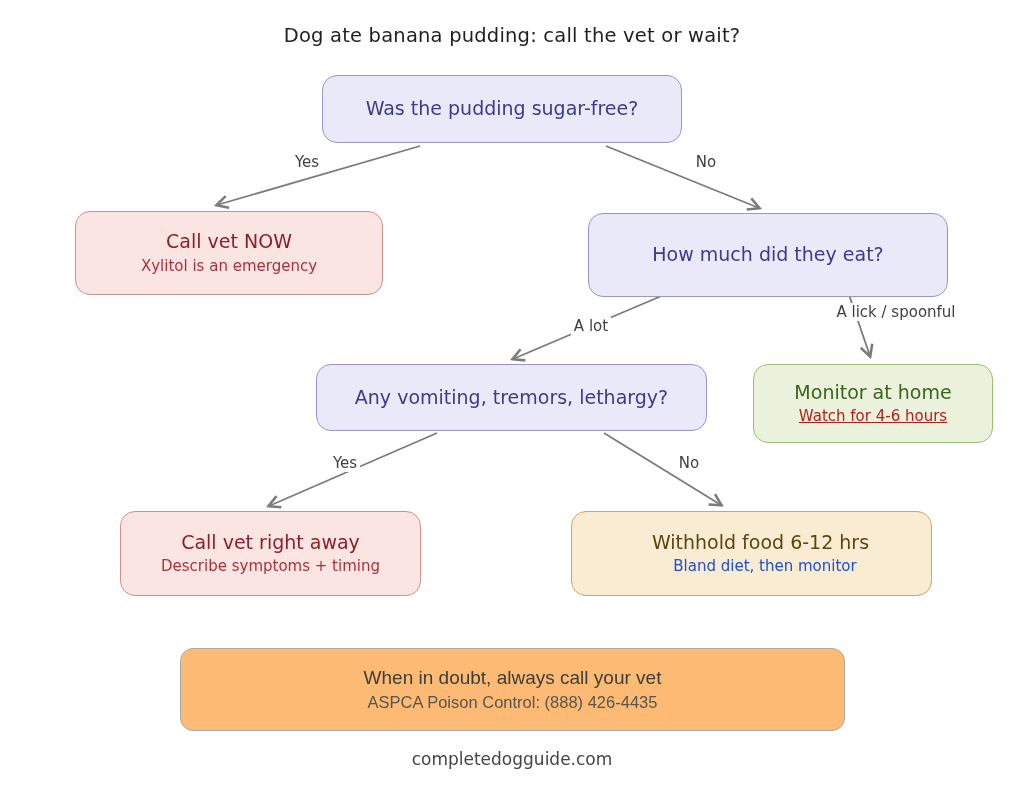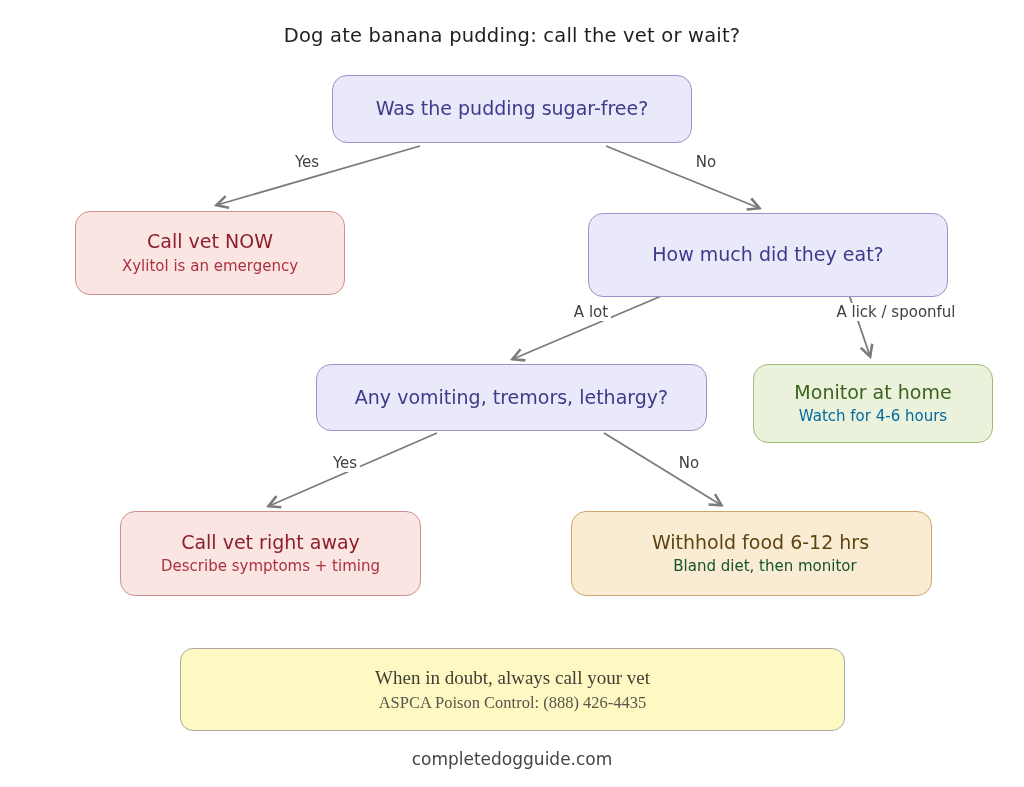--- a/index.html
+++ b/index.html
@@ -24,44 +24,44 @@
   }
   .node .t1{font-size:19px;white-space:nowrap;}
   .node .t2{font-size:15px;white-space:nowrap;}
   .q{background:#e9e9f9;border:1.5px solid #9b94c9;color:#3e3a8c;}
   .q .t1{font-size:19px;}
   .danger{background:#fbe5e2;border:1.5px solid #cf8f8d;}
   .danger .t1{color:#8c1f2b;}
   .danger .t2{color:#ab3140;}
   .ok{background:#eaf2db;border:1.5px solid #9cbe76;}
   .ok .t1{color:#3c641e;}
-  .ok .t2{color:#0369a1;}
+  .ok .t2{color:#b91c1c;text-decoration:underline;}
   .warn{background:#faecd2;border:1.5px solid #cda56d;padding-left:18px;}
   .warn .t1{color:#5e4313;}
-  .warn .t2{color:#14532d;margin-left:9px;}
+  .warn .t2{color:#1d4ed8;margin-left:9px;}
   .note{
-    background:#fef9c3;border:1.5px solid #aaaaa2;border-radius:13px;
-    font-family:Liberation Serif, serif;
+    background:#fdba74;border:1.5px solid #aaaaa2;border-radius:13px;
+    font-family:Liberation Sans, sans-serif;
     text-align:right;
   }
   .note .t1{color:#3e3e38;font-size:19px;}
   .note .t2{color:#56564e;font-size:16.5px;}
   
-  #n-q1{left:332px;top:75px;width:360px;height:68px;}
-  #n-emergency{left:75px;top:211px;width:270px;height:84px;}
+  #n-q1{left:322px;top:75px;width:360px;height:68px;}
+  #n-emergency{left:75px;top:211px;width:308px;height:84px;}
   #n-q2{left:588px;top:213px;width:360px;height:84px;}
   #n-q3{left:316px;top:364px;width:391px;height:67px;}
   #n-monitor{left:753px;top:364px;width:240px;height:79px;}
   #n-callvet{left:120px;top:511px;width:301px;height:85px;}
   #n-withhold{left:571px;top:511px;width:361px;height:85px;}
   #n-advice{left:180px;top:648px;width:665px;height:83px;}
   
   #l-q1-yes{left:307px;top:162px;}
   #l-q1-no{left:706px;top:162px;}
-  #l-q2-alot{left:591px;top:312px;}
+  #l-q2-alot{left:591px;top:326px;}
   #l-q2-lick{left:896px;top:312px;}
   #l-q3-yes{left:345px;top:463px;}
   #l-q3-no{left:689px;top:463px;}
   .footer{
     position:absolute;left:0;top:749px;width:1024px;text-align:center;
     font-size:17px;color:#454545;
   }
 </style>
 </head>
 <body>

